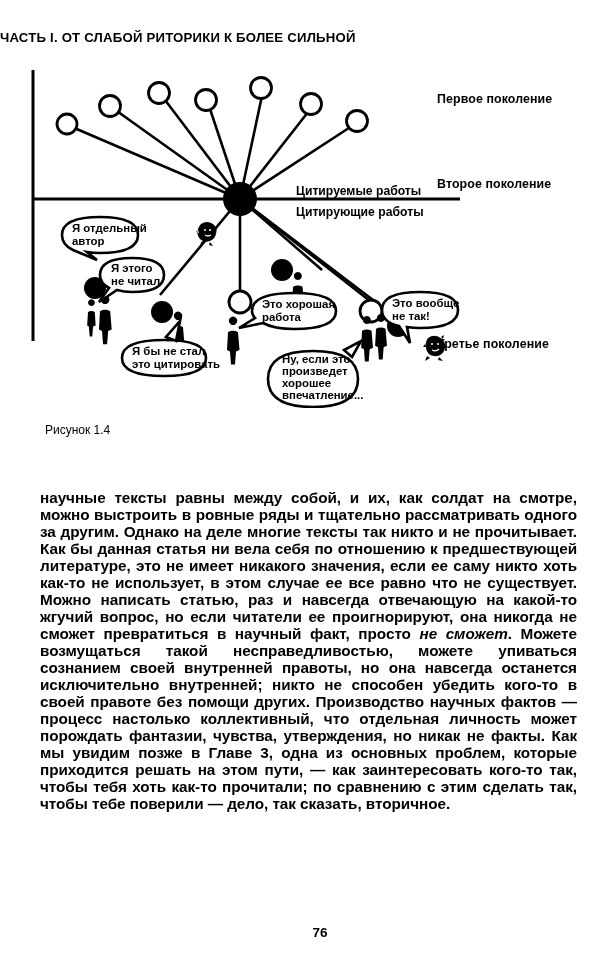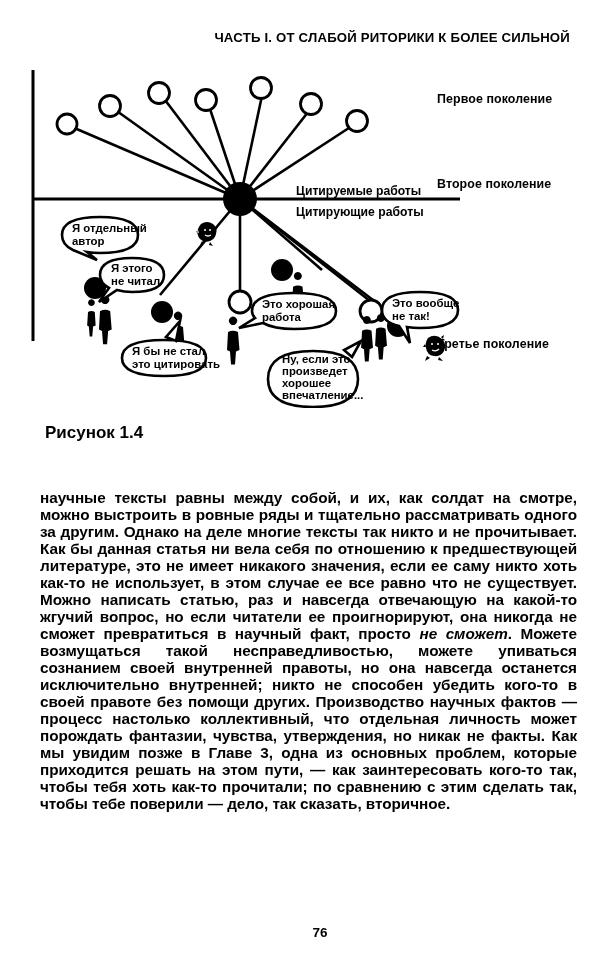--- a/index.html
+++ b/index.html
@@ -15,21 +15,21 @@
     color: #000000;
     overflow: hidden;
   }
 
   
   .running-head {
     position: absolute;
     left: 0;
     right: 30px;
     top: 30px;
-    text-align: right;
+    text-align: left;
     font-size: 13.2px;
     font-weight: bold;
     letter-spacing: 0.2px;
   }
 
   
   .figure {
     position: absolute;
     left: 0;
     top: 58px;
@@ -38,22 +38,22 @@
   }
   .figure svg {
     display: block;
   }
 
   
   .fig-caption {
     position: absolute;
     left: 33px;
     top: 423px;
-    font-size: 17px;
-    font-weight: bold;
+    font-size: 12px;
+    font-weight: normal;
     padding-left: 12px;
   }
 
   
   .body-text {
     position: absolute;
     left: 40px;
     top: 489px;
     width: 537px;
     font-size: 15.3px;

